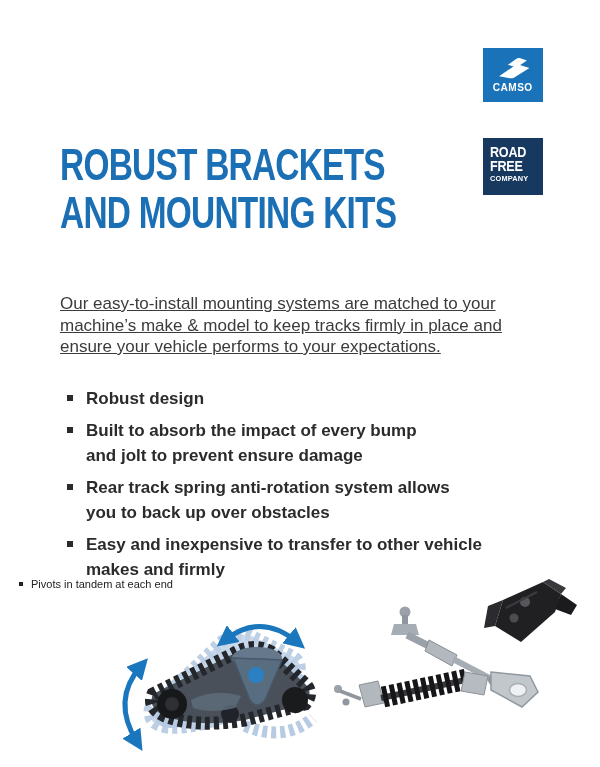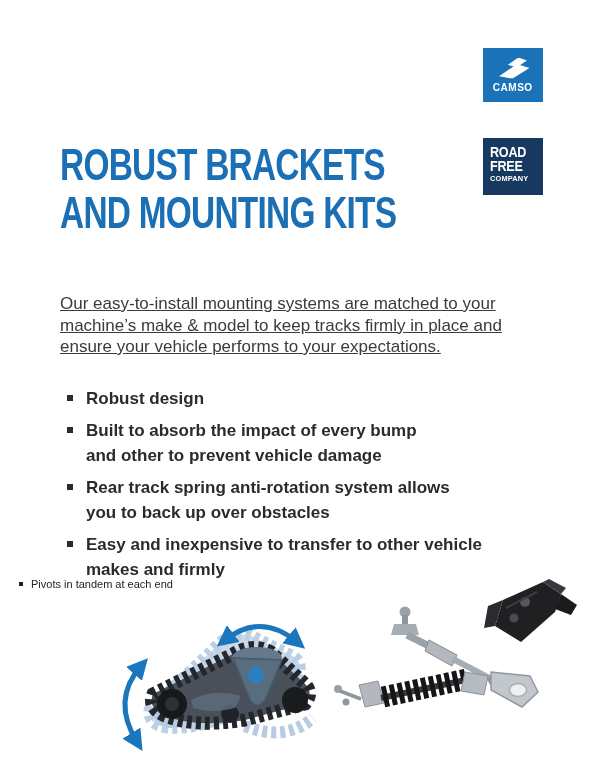--- a/index.html
+++ b/index.html
@@ -92,21 +92,21 @@
   <span>machine’s make &amp; model to keep tracks firmly in place and</span>
   <span>ensure your vehicle performs to your expectations.</span>
 </p>
 
 <ul class="bullets">
   <li>
     <span>Robust design</span>
   </li>
   <li>
     <span>Built to absorb the impact of every bump</span>
-    <span>and other to prevent vehicle damage</span>
+    <span>and jolt to prevent ensure damage</span>
   </li>
   <li>
     <span>Rear track spring anti-rotation system allows</span>
     <span>you to back up over obstacles</span>
   </li>
   <li>
     <span>Easy and inexpensive to transfer to other vehicle</span>
     <span>makes and firmly</span>
   </li>
 </ul>

